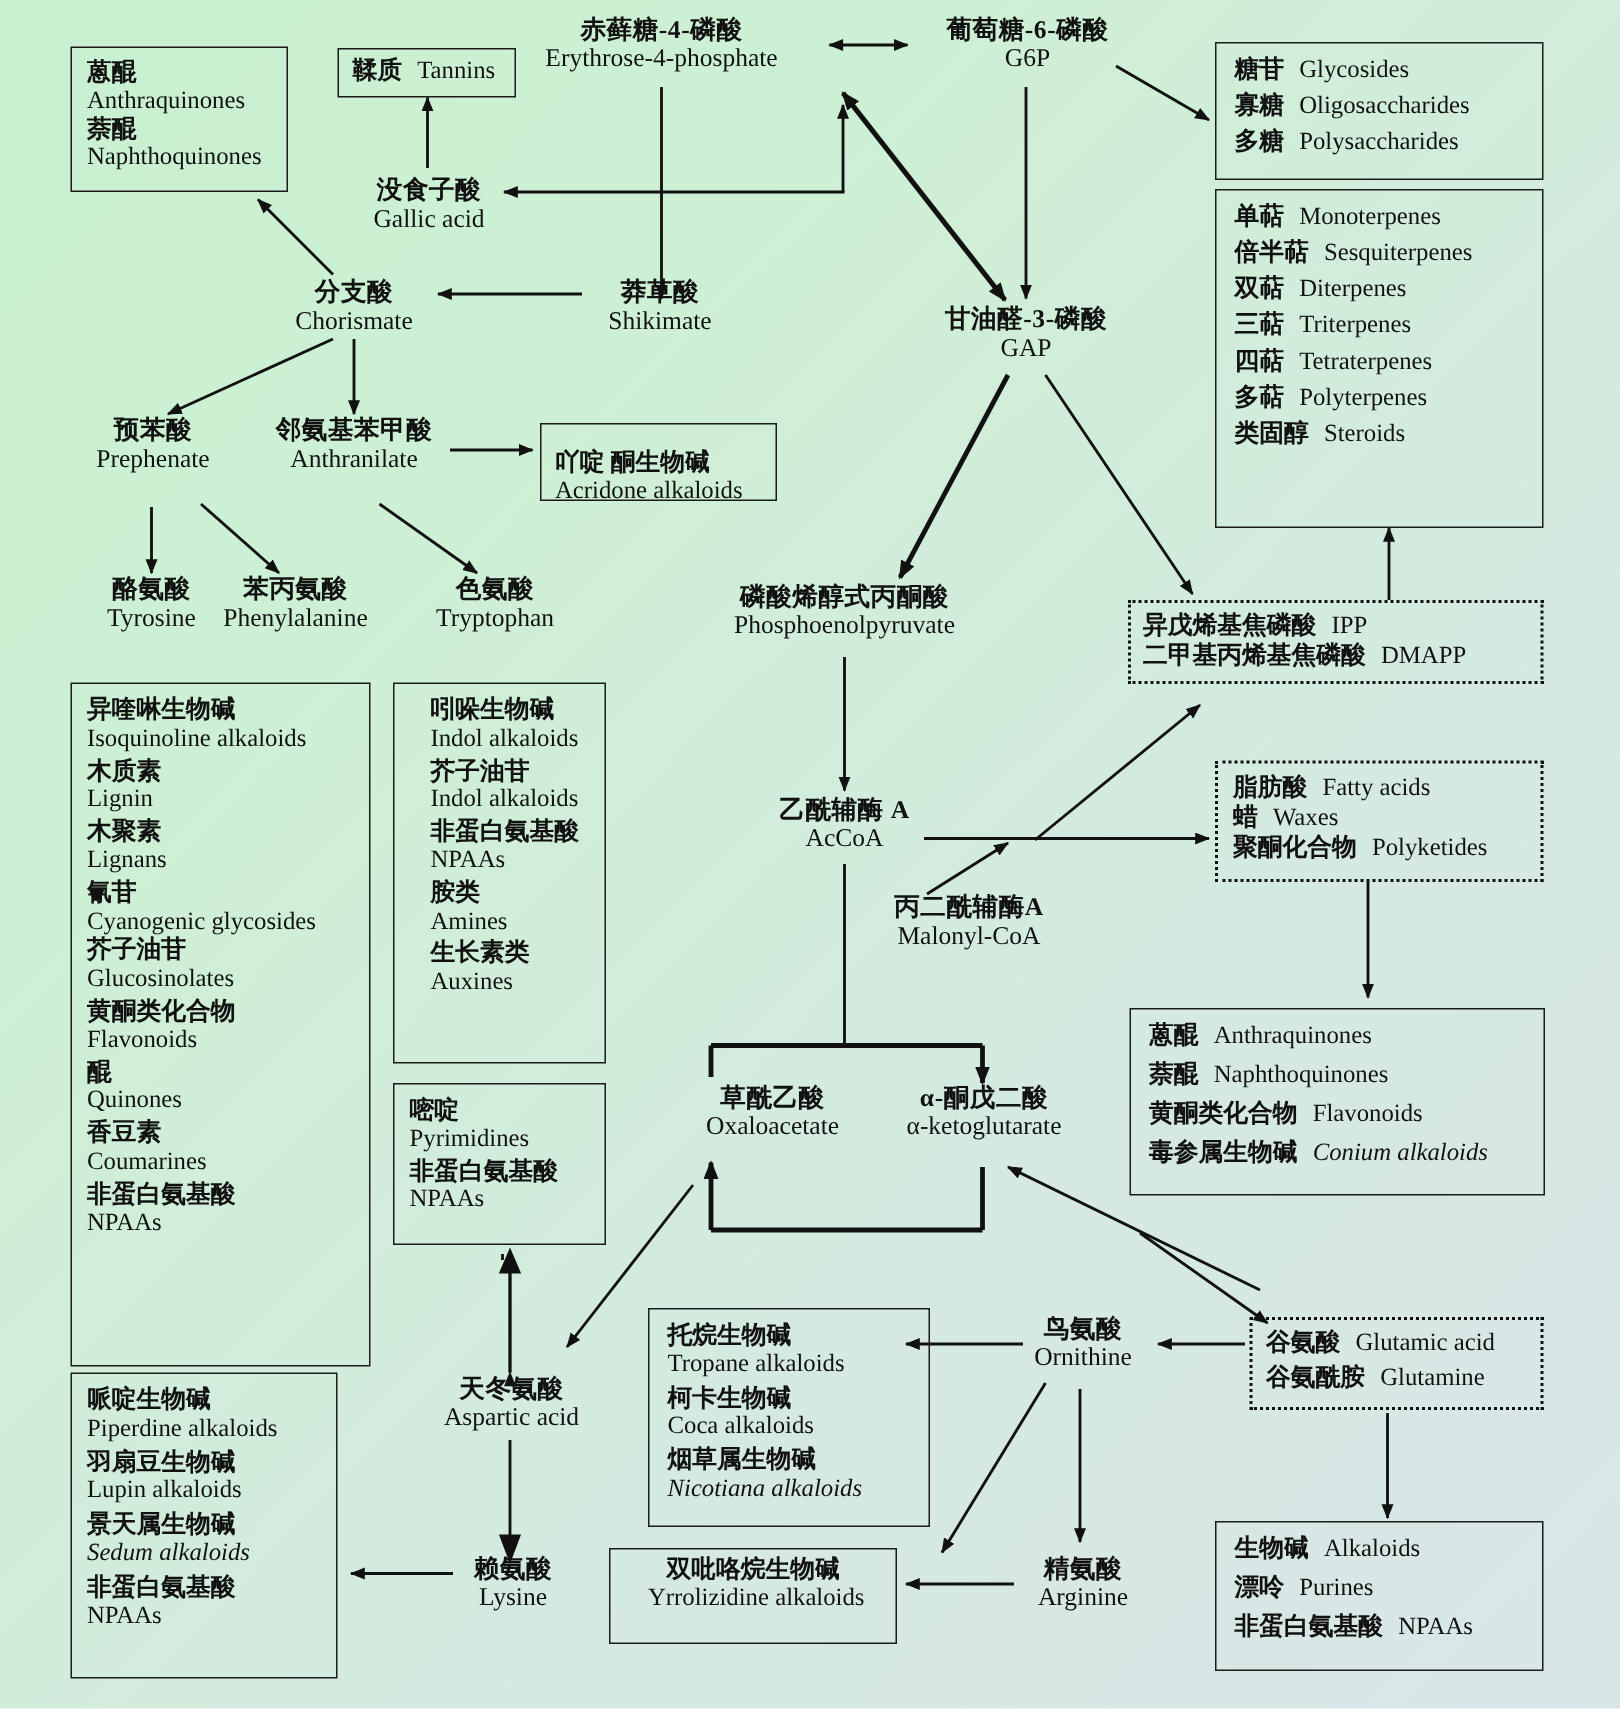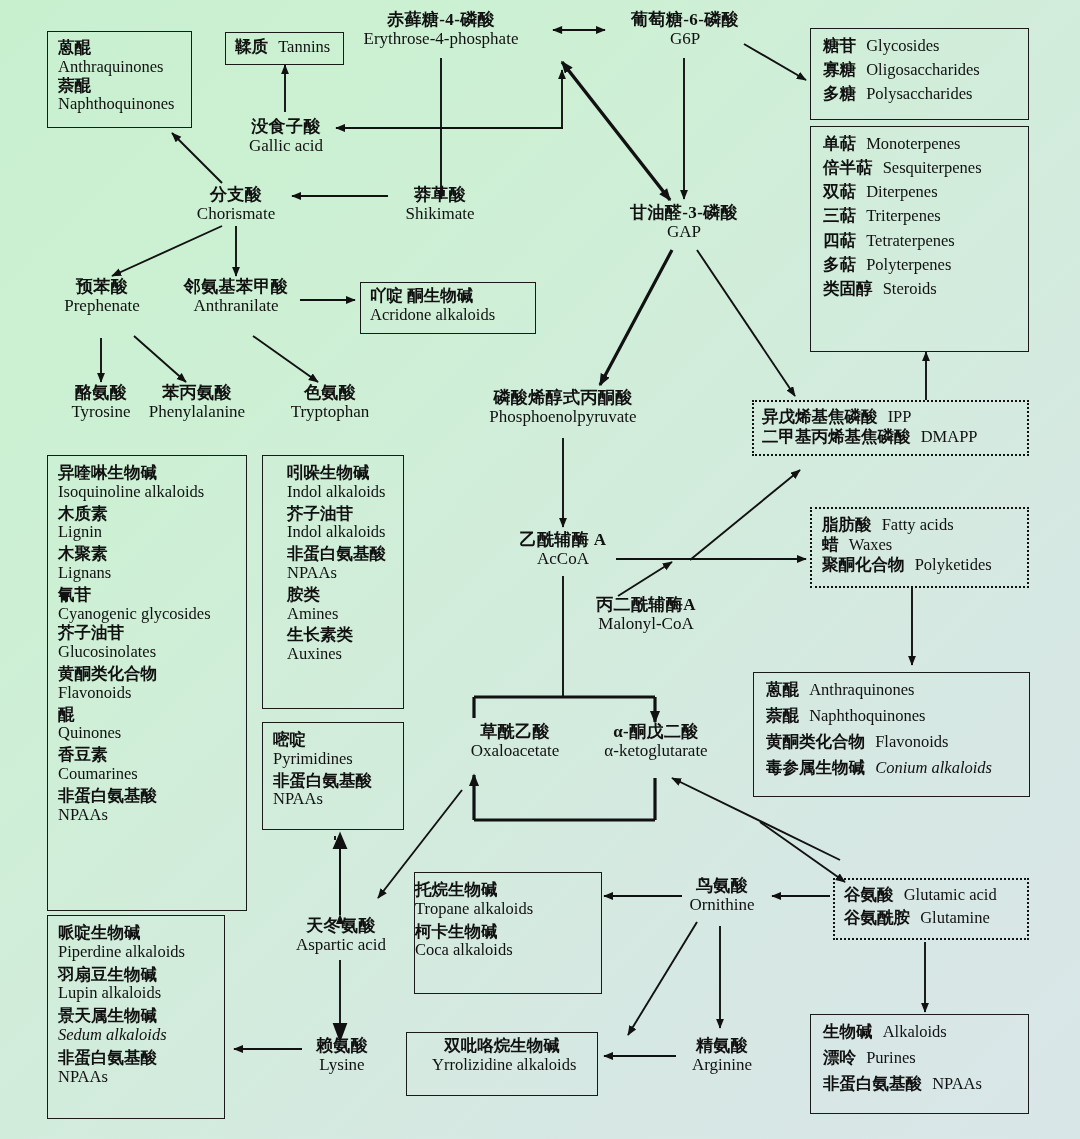--- a/index.html
+++ b/index.html
@@ -308,21 +308,21 @@
     <span class="row" style="margin-bottom:4px;">
       <span class="c" style="margin-right: 6px;">多萜</span>
       <span class="e">Polyterpenes</span>
     </span>
     <span class="row">
       <span class="c" style="margin-right: 6px;">类固醇</span>
       <span class="e">Steroids</span>
     </span>
   </div>
 
-  <div class="box stack" style="left:360px;top:282px;width:176px;height:52px;padding:4px 9px;">
+  <div class="box stack" style="left:360px;top:282px;width:158px;height:52px;padding:16px 9px;">
     <span class="row">
       <span class="c">吖啶 酮生物碱</span>
       <span class="e">Acridone alkaloids</span>
     </span>
   </div>
 
   <div class="box dotted" style="left:752px;top:400px;width:277px;height:56px;padding:5px 8px;">
     <span class="row">
       <span class="c" style="margin-right: 6px;">异戊烯基焦磷酸</span>
       <span class="e">IPP</span>
@@ -452,28 +452,32 @@
     <span class="row" style="margin-bottom:4px;">
       <span class="c">景天属生物碱</span>
       <span class="e it">Sedum alkaloids</span>
     </span>
     <span class="row">
       <span class="c">非蛋白氨基酸</span>
       <span class="e">NPAAs</span>
     </span>
   </div>
 
-  <div class="box stack" style="left:414px;top:872px;width:188px;height:122px;padding:8px 0;">
+  <div class="box stack" style="left:432px;top:872px;width:188px;height:146px;padding:8px 12px;">
     <span class="row" style="margin-bottom:4px;">
       <span class="c">托烷生物碱</span>
       <span class="e">Tropane alkaloids</span>
     </span>
     <span class="row" style="margin-bottom:4px;">
       <span class="c">柯卡生物碱</span>
       <span class="e">Coca alkaloids</span>
+    </span>
+    <span class="row">
+      <span class="c">烟草属生物碱</span>
+      <span class="e it">Nicotiana alkaloids</span>
     </span>
   </div>
 
   <div class="box stack" style="left:406px;top:1032px;width:192px;height:64px;padding:4px 25px;text-align:center;">
     <span class="row" style="text-align:center;">
       <span class="c">双吡咯烷生物碱</span>
       <span class="e">Yrrolizidine alkaloids</span>
     </span>
   </div>
 

